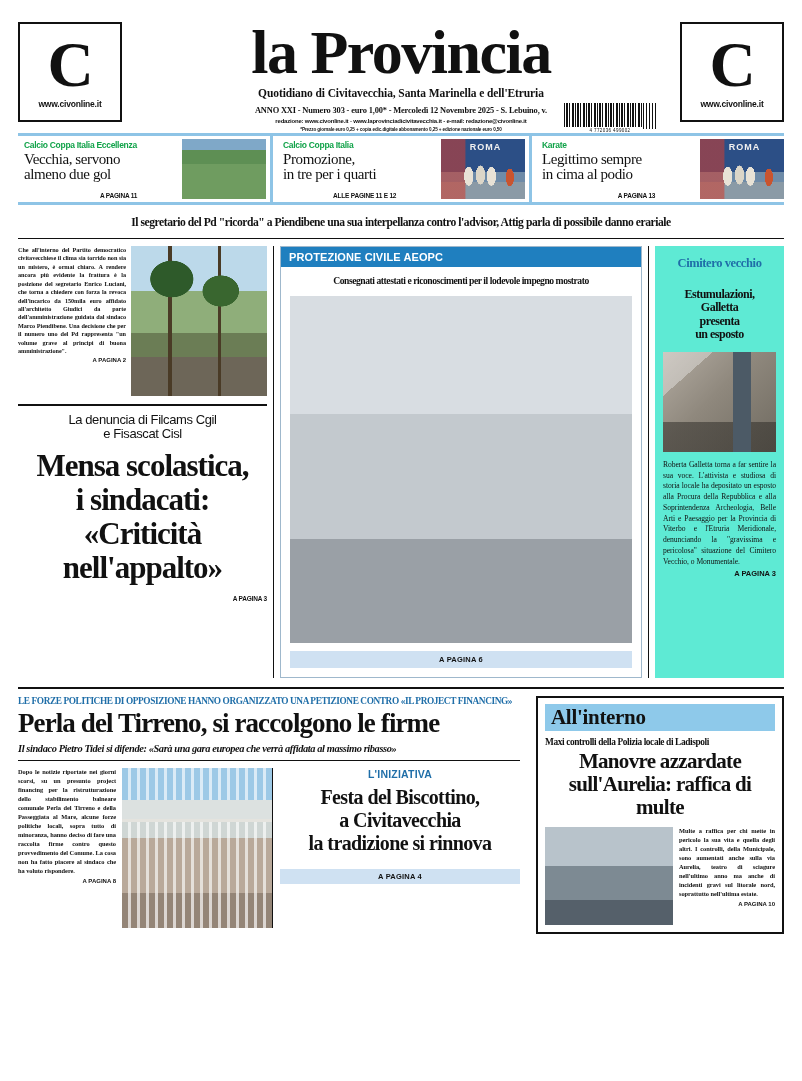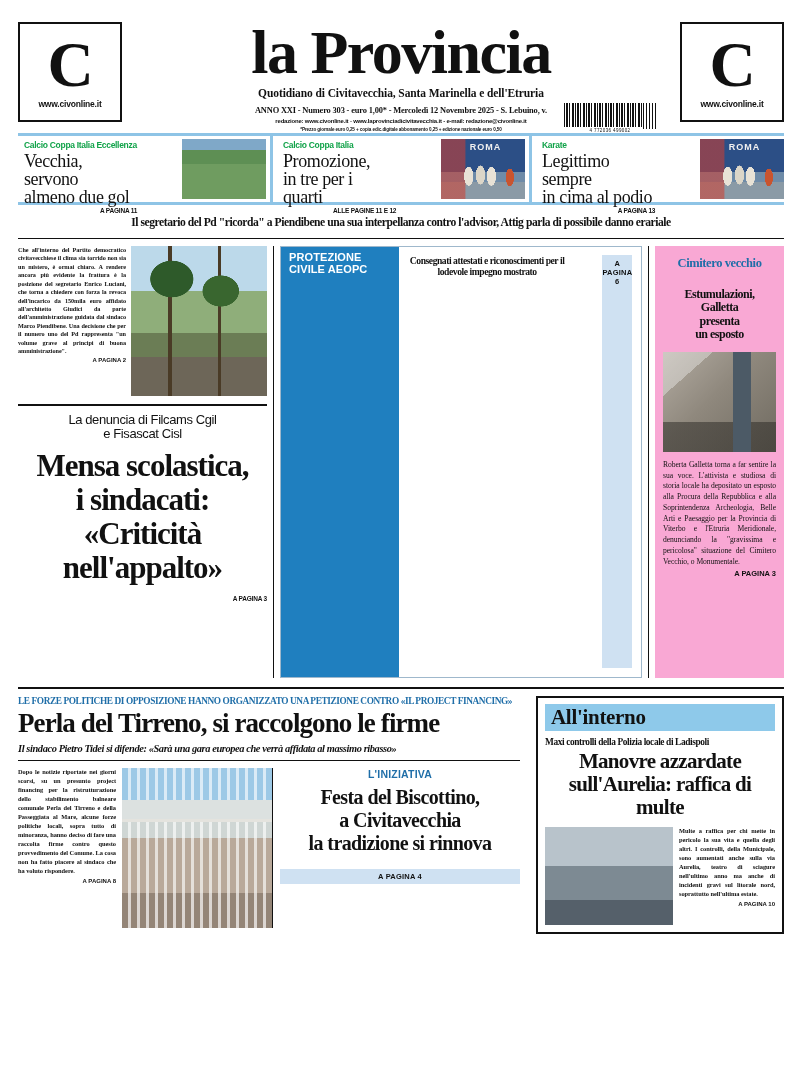--- a/index.html
+++ b/index.html
@@ -54,21 +54,21 @@
     background: #fff; align-items: stretch;
   }
   .sport-cell { display: flex; flex: 1; align-items: stretch; padding: 3px 0; gap: 38px; }
   .sport-text { flex: 1.15; padding: 2px 5px 0 6px; display: flex; flex-direction: column; }
   .sport-kicker {
     font-family: "Liberation Sans", sans-serif; font-weight: bold;
     font-size: 8.5px; color: #12a34a; letter-spacing: -0.3px; line-height: 1;
   }
   .sport-head {
     font-family: "Liberation Serif", serif; font-weight: normal;
-    font-size: 18px; line-height: 1.02; letter-spacing: -0.4px; margin-top: 2px;
+    font-size: 15px; line-height: 1.02; letter-spacing: -0.4px; margin-top: 2px;
   }
   .sport-ref {
     font-family: "Liberation Sans", sans-serif; font-weight: bold;
     font-size: 6.5px; text-align: right; margin-top: auto; letter-spacing: -0.2px;
   }
   .sport-photo { flex: 0.85; margin-left: 2px; }
   .ph { position: relative; overflow: hidden; }
 
   
   .ph-team {
@@ -158,21 +158,21 @@
     text-align: center; font-family: Liberation Sans, sans-serif;
     font-size: 13px; line-height: 1.07; margin-top: 7px; letter-spacing: -0.4px;
   }
   .mensa-head {
     text-align: center; font-family: "Liberation Serif", serif; font-weight: bold;
     font-size: 31px; line-height: 1.1; letter-spacing: -1px; margin-top: 8px;
   }
   .mensa-ref { font-family: "Liberation Sans", sans-serif; font-weight: bold; font-size: 6.5px; text-align: right; margin-top: 10px; letter-spacing: -0.2px; }
 
   
-  .mid-frame { border: 1px solid #9fb8cc; height: 100%; padding: 0; display: flex; flex-direction: row; }
+  .mid-frame { border: 1px solid #9fb8cc; height: 100%; padding: 0; display: flex; flex-direction: column; }
   .mid-banner {
     background: #1f7fbf; color: #fff;
     font-family: "Liberation Sans", sans-serif; font-weight: bold;
     font-size: 11px; letter-spacing: 0.1px; padding: 4px 8px;
   }
   .mid-kicker {
     font-family: "Liberation Serif", serif; font-weight: bold; font-size: 9.6px;
     text-align: center; margin-top: 8px; letter-spacing: -0.45px; padding: 0 4px;
   }
   .mid-head {
@@ -199,21 +199,21 @@
       radial-gradient(circle 3.2% at 81% 26%, #c9a182 58%, transparent 60%),
       linear-gradient(to bottom, transparent 84%, #5f646a 84% 100%);
   }
   .mid-ref {
     background: #cfe1f2; color: #111;
     font-family: "Liberation Sans", sans-serif; font-weight: bold; font-size: 7.5px;
     text-align: center; padding: 4px 0; margin: 8px 9px 9px 9px; letter-spacing: 0.2px;
   }
 
   
-  .right-panel { background: #f9a8d4; height: 100%; padding: 10px 8px 16px 8px; }
+  .right-panel { background: #5eead4; height: 100%; padding: 10px 8px 16px 8px; }
   .right-kicker {
     font-family: "Liberation Serif", serif; font-weight: bold; font-size: 12.5px;
     color: #1f6ea8; text-align: center; letter-spacing: -0.4px;
   }
   .right-head {
     font-family: "Liberation Serif", serif; font-weight: bold; font-size: 12px;
     text-align: center; line-height: 1.12; letter-spacing: -0.5px; margin-top: 17px;
   }
   .right-photo { height: 100px; margin-top: 10px; }
   .ph-grave {

